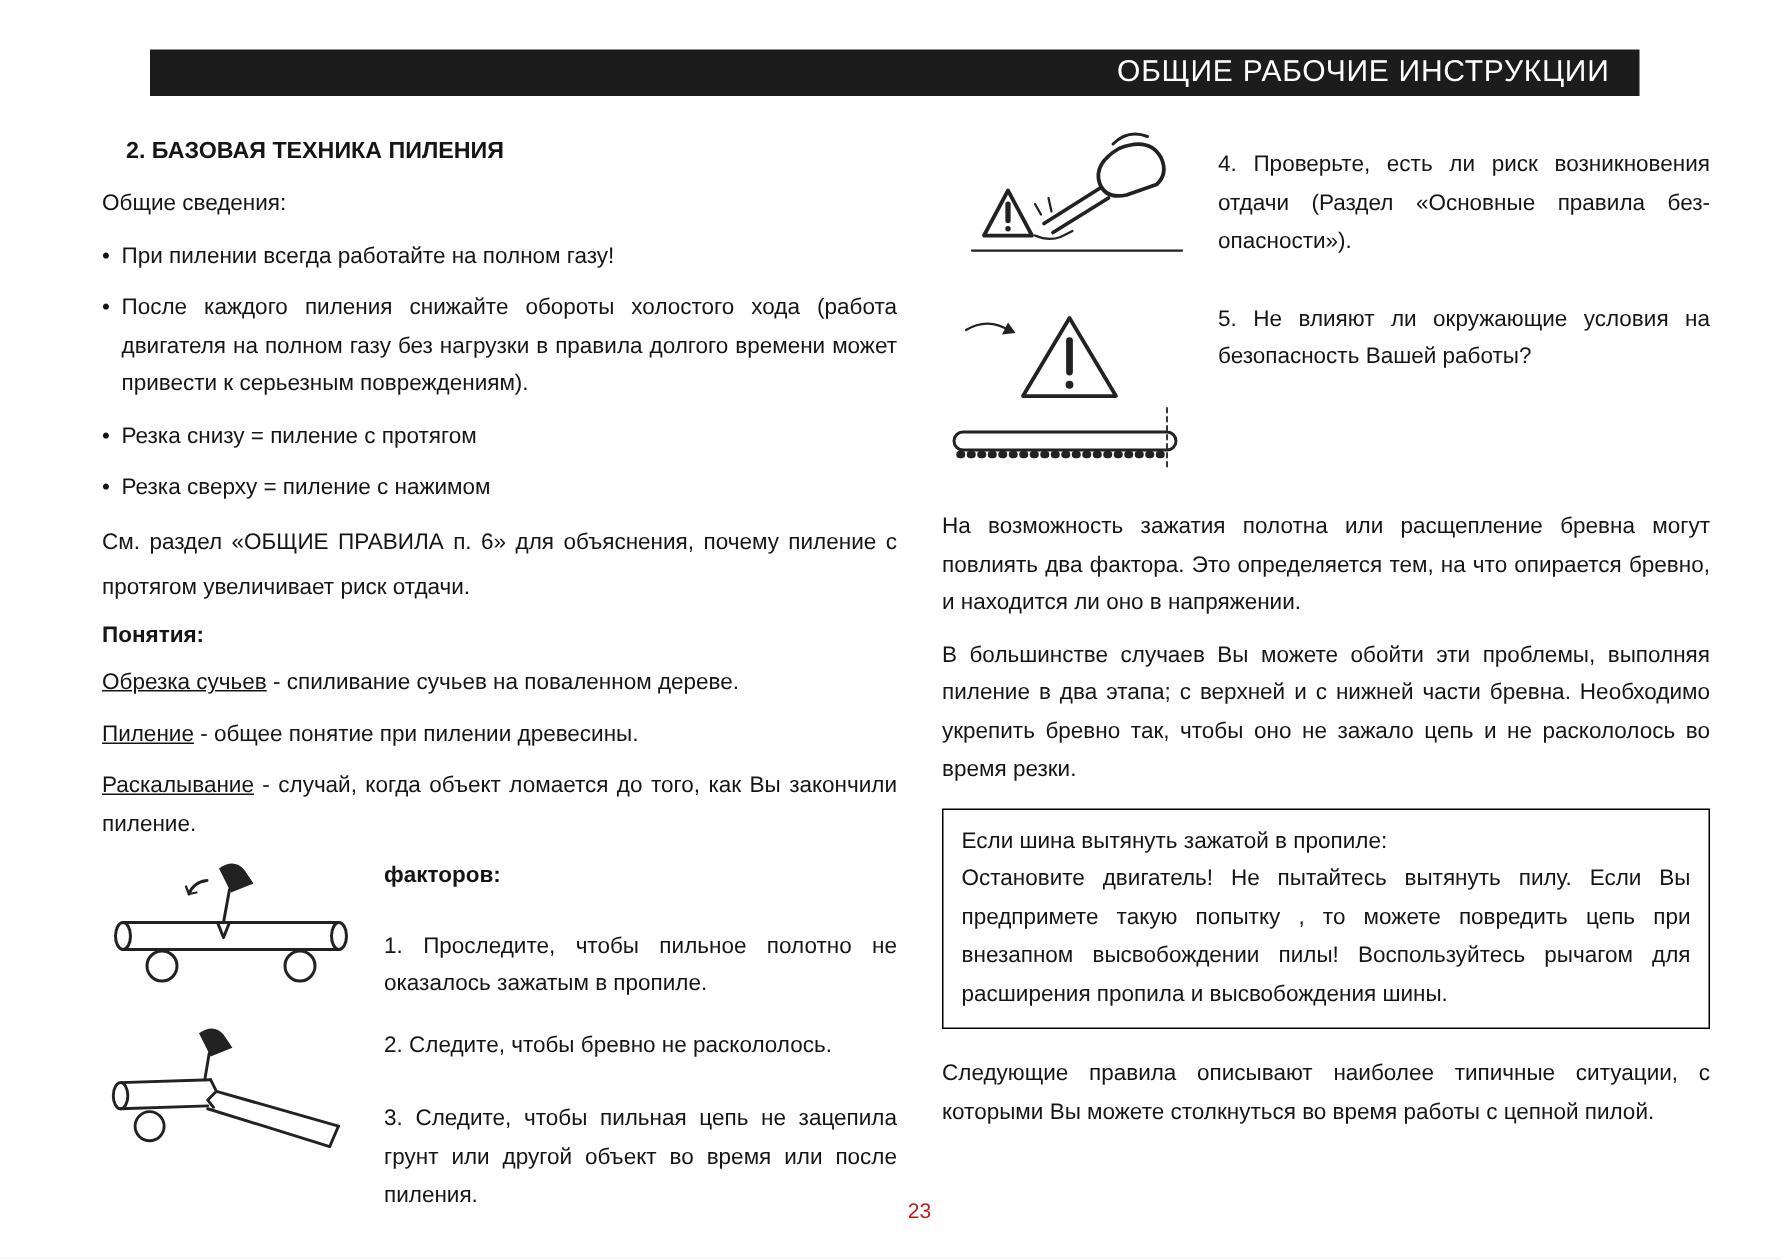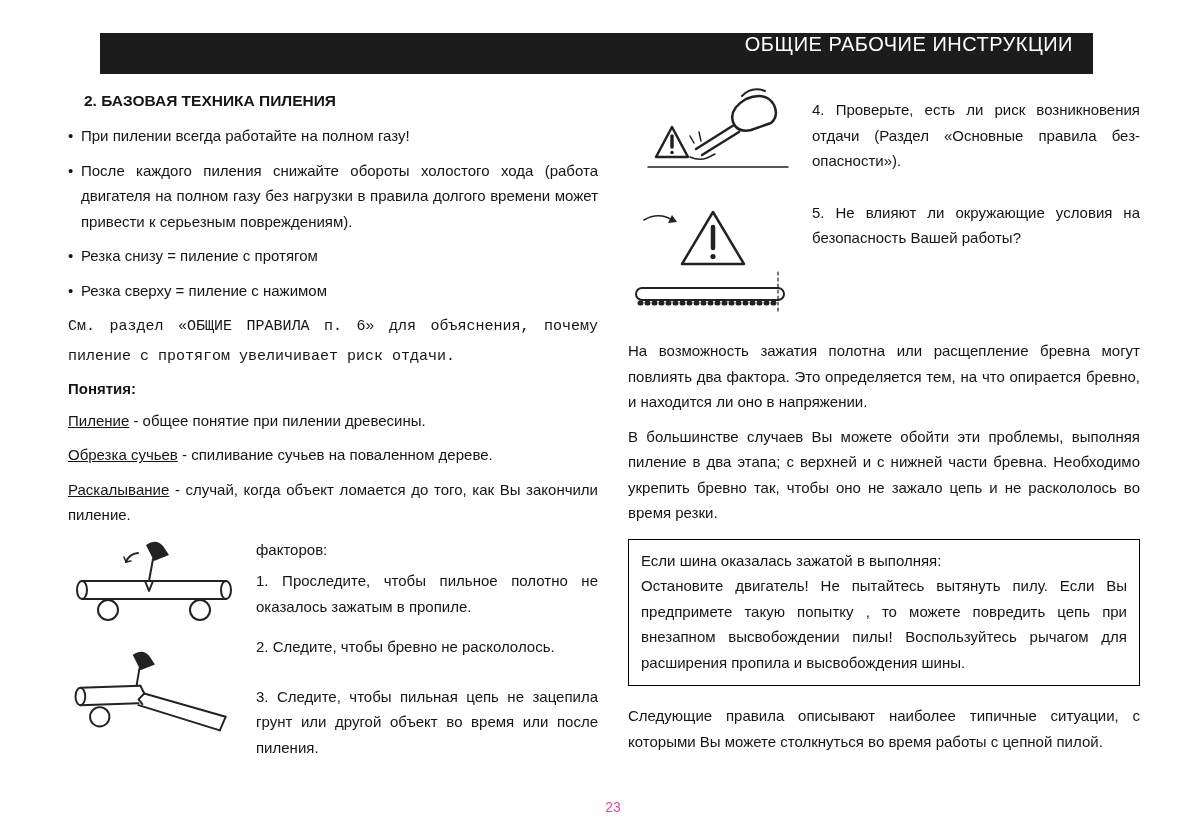--- a/index.html
+++ b/index.html
@@ -6,80 +6,81 @@
   .page{
     position:relative;
     width:1191px;height:839px;
     margin:0 auto;
     background:#ffffff;
     font-family:"Liberation Sans", sans-serif;
     color:#151515;
     overflow:hidden;
   }
   .header-bar{
-    position:absolute;left:100px;top:33px;width:993px;height:41px;
+    position:absolute;left:100px;top:33px;width:993px;height:31px;
     background:#1c1c1c;color:#ffffff;
-    display:flex;align-items:flex-start;justify-content:flex-end;
+    display:flex;align-items:center;justify-content:flex-end;
     padding-right:20px;box-sizing:border-box;
     font-size:20px;letter-spacing:.5px;
   }
   .col{position:absolute;font-size:15px;line-height:1.7;}
   .col p{margin:0 0 9px;text-align:justify;}
   .col-left{left:68px;top:88px;width:530px;}
   .col-right{left:628px;top:83px;width:512px;}
   .section-heading{font-size:15.5px;font-weight:bold;margin:0 16px 9px;}
   .bold{font-weight:bold;}
   .bullet{position:relative;padding-left:13px;}
   .bullet::before{content:"\2022";position:absolute;left:0;}
-  .see-section{line-height:2;text-align:center;margin-bottom:4px !important;font-family:Liberation Mono, monospace;}
+  .see-section{line-height:2;text-align:center;margin-bottom:4px !important;}
   .term .u{text-decoration:underline;}
   .stretch{text-align:justify;text-align-last:justify;margin-bottom:12px !important;}
   .factors-row{display:flex;gap:16px;margin-top:8px;}
   .illustrations{flex:none;width:172px;display:flex;flex-direction:column;gap:22px;align-items:flex-start;}
   .factors-text{flex:1;}
   .factors-text p{margin-bottom:15px;}
   .top-row{display:flex;gap:12px;min-height:232px;margin-bottom:18px;}
   .top-text{flex:1;padding-top:14px;}
   .top-text p{margin-bottom:26px;}
   .warning-box{
     border:1.5px solid #000;
     padding:8px 12px 10px;
     margin:13px 0 17px;
   }
   .warning-box p{margin:0;}
   .warning-box .wb-title{text-align:left;}
   .page-number{
     position:absolute;left:0;right:0;bottom:24px;
-    text-align:center;font-size:14px;color:#ec4899;margin-left:35px;
+    text-align:center;font-size:14px;color:#b91c1c;margin-left:35px;
   }
   svg{display:block;}
 </style>
 </head>
 <body>
 
 <div class="page">
 
   <div class="header-bar">
     <span>ОБЩИЕ РАБОЧИЕ ИНСТРУКЦИИ</span>
   </div>
 
   <div class="col col-left">
     <div class="section-heading">2. БАЗОВАЯ ТЕХНИКА ПИЛЕНИЯ</div>
+    <p>Общие сведения:</p>
 
     <p class="bullet">При пилении всегда работайте на полном газу!</p>
     <p class="bullet">После каждого пиления снижайте обороты холостого хода (работа двигателя на полном газу без нагрузки в правила долгого времени может привести к серьезным повреждениям).</p>
     <p class="bullet">Резка снизу = пиление с протягом</p>
     <p class="bullet">Резка сверху = пиление с нажимом</p>
 
     <p class="see-section">См. раздел «ОБЩИЕ ПРАВИЛА п. 6»  для объяснения, почему пиление с протягом увеличивает риск отдачи.</p>
 
     <p class="bold" style="margin-bottom:6px;">Понятия:</p>
 
+    <p class="term"><span class="u">Обрезка сучьев</span><span> - спиливание сучьев на поваленном дереве.</span></p>
     <p class="term"><span class="u">Пиление</span><span> - общее понятие при пилении древесины.</span></p>
-    <p class="term"><span class="u">Обрезка сучьев</span><span> - спиливание сучьев на поваленном дереве.</span></p>
     <p class="term"><span class="u">Раскалывание</span><span> - случай, когда объект ломается до того, как Вы закончили пиление.</span></p>
 
 
     <div class="factors-row">
       <div class="illustrations">
 
         <svg viewBox="0 0 170 90" width="170" height="90">
           <g fill="none" stroke="#222" stroke-width="2" stroke-linecap="round" stroke-linejoin="round">
             <path d="M78 8 q10 -7 17 1 l6 9 -15 6 z" fill="#222" stroke="none"></path>
             <path d="M85 22 L81 44"></path>
@@ -104,21 +105,21 @@
             <ellipse cx="10" cy="49" rx="5" ry="9"></ellipse>
             <path d="M72 38 l4 8 -6 6 4 5"></path>
             <path d="M76 46 L160 70"></path>
             <path d="M70 58 L154 84"></path>
             <path d="M154 84 L160 70"></path>
             <circle cx="30" cy="70" r="10"></circle>
           </g>
         </svg>
       </div>
       <div class="factors-text">
-        <p style="margin-bottom:6px;">факторов:</p>
+        <p style="margin-bottom:21px;font-weight:bold;">факторов:</p>
         <p>1. Проследите, чтобы пильное полотно не оказалось зажатым в пропиле.</p>
         <p style="">2. Следите, чтобы бревно не раскололось.</p>
         <p style="margin-top:24px;">3. Следите, чтобы пильная цепь не зацепила грунт или другой объект во время или после пиления.</p>
       </div>
     </div>
   </div>
 
   <div class="col col-right">
     <div class="top-row">
       <div class="illustrations">
@@ -158,21 +159,21 @@
       <div class="top-text">
         <p>4. Проверьте, есть ли риск возникновения отдачи (Раздел «Основные правила без-опасности»).</p>
         <p>5. Не влияют ли окружающие условия на безопасность Вашей работы?</p>
       </div>
     </div>
 
     <p>На возможность зажатия полотна или расщепление бревна могут повлиять два фактора. Это определяется тем, на что опирается бревно, и находится ли оно в напряжении.</p>
     <p>В большинстве случаев Вы можете обойти эти проблемы, выполняя пиление в два этапа; с верхней и с нижней части бревна. Необходимо укрепить бревно так, чтобы оно не зажало цепь и не раскололось во время резки.</p>
 
     <div class="warning-box">
-      <p class="wb-title">Если шина оказалась зажатой в выполняя:</p>
+      <p class="wb-title">Если шина вытянуть зажатой в пропиле:</p>
       <p>Остановите двигатель! Не пытайтесь вытянуть пилу. Если Вы предпримете такую попытку , то можете повредить цепь при внезапном высвобождении пилы! Воспользуйтесь рычагом для расширения пропила и высвобождения шины.</p>
     </div>
 
     <p>Следующие правила описывают наиболее типичные ситуации, с которыми Вы можете столкнуться во время работы с цепной пилой.</p>
   </div>
 
   <div class="page-number">23</div>
 </div>
 
 </body></html>

